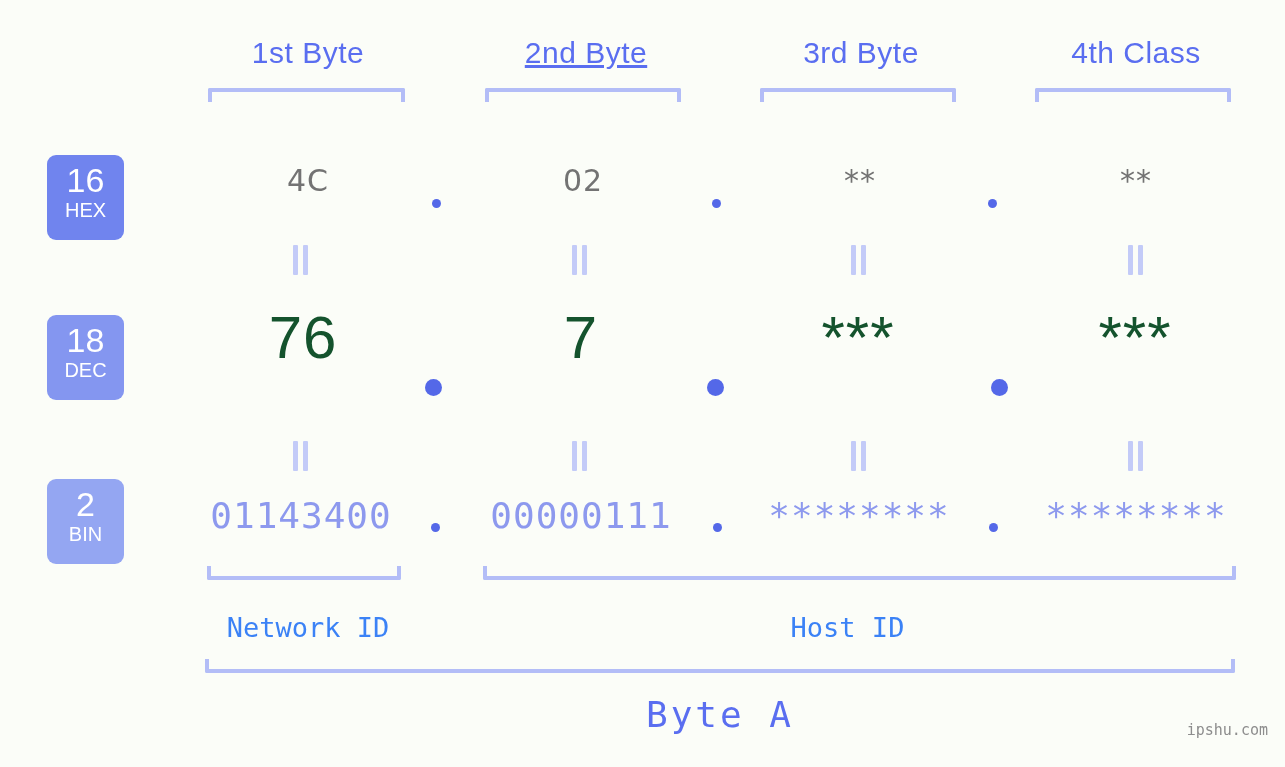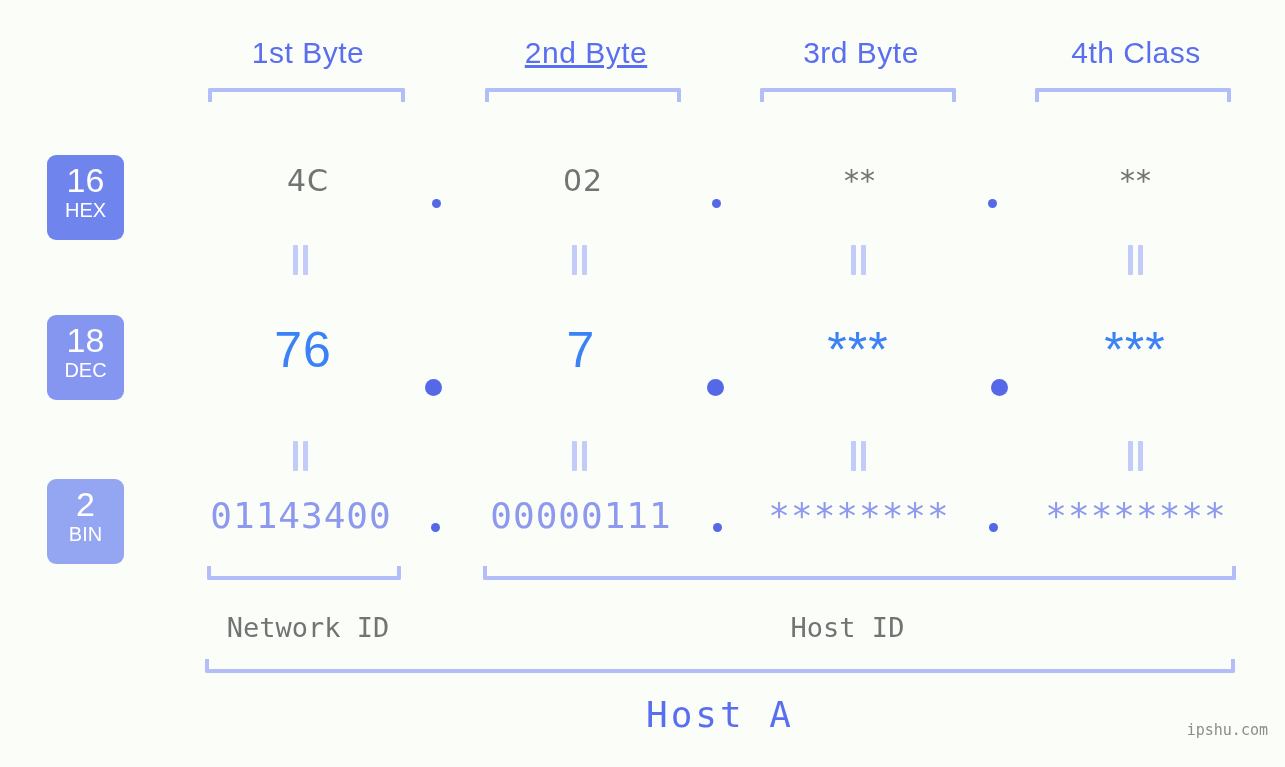--- a/index.html
+++ b/index.html
@@ -96,25 +96,25 @@
   .row-hex .cell {
     top: 150px;
     height: 62px;
     line-height: 62px;
     font-size: 30px;
     color: #737373;
     font-family: "DejaVu Sans", sans-serif;
     letter-spacing: 1px;
   }
   .row-dec .cell {
-    top: 300px;
+    top: 288px;
     height: 100px;
     line-height: 100px;
-    font-size: 50px;
-    color: #3b82f6;
+    font-size: 60px;
+    color: #14532d;
     font-family: "Liberation Sans", sans-serif;
     letter-spacing: 1px;
   }
   .row-bin .cell {
     top: 490px;
     height: 52px;
     line-height: 52px;
     font-size: 36px;
     color: #8d99ee;
     font-family: "DejaVu Sans Mono", monospace;
@@ -148,21 +148,21 @@
   .eq span.b1 { left: 0px; }
   .eq span.b2 { left: 10px; }
   .eq-row1 { top: 245px; }
   .eq-row2 { top: 441px; }
 
   
   .id-label {
     position: absolute;
     text-align: center;
     font-size: 27px;
-    color: #737373;
+    color: #3b82f6;
     font-family: "DejaVu Sans Mono", monospace;
     white-space: nowrap;
     letter-spacing: 0px;
   }
 
   .class-label {
     position: absolute;
     text-align: center;
     font-size: 36px;
     color: #5a6ef0;
@@ -293,18 +293,18 @@
   <div>
     <div class="bracket-up" style="left:207px; top:566px; width:194px;"></div>
     <div class="id-label" style="left:183px; top:612px; width:250px;">Network ID</div>
 
     <div class="bracket-up" style="left:483px; top:566px; width:753px;"></div>
     <div class="id-label" style="left:735px; top:612px; width:225px;">Host ID</div>
   </div>
 
   <div>
     <div class="bracket-up" style="left:205px; top:659px; width:1030px;"></div>
-    <div class="class-label" style="left:205px; top:694px; width:1030px;">Host A</div>
+    <div class="class-label" style="left:205px; top:694px; width:1030px;">Byte A</div>
   </div>
 
   <div class="watermark">ipshu.com</div>
 
 </div>
 
 </body></html>

